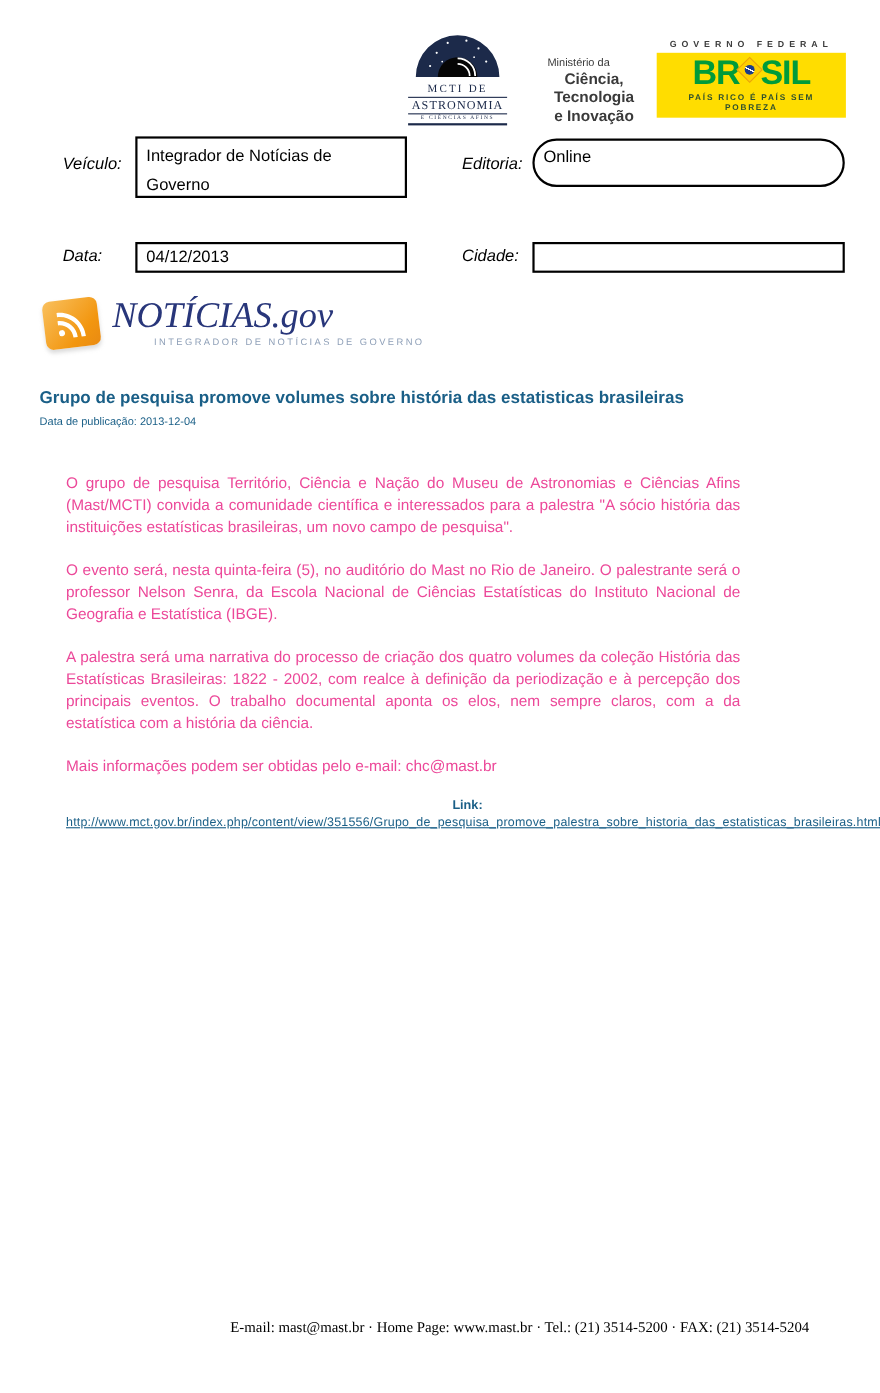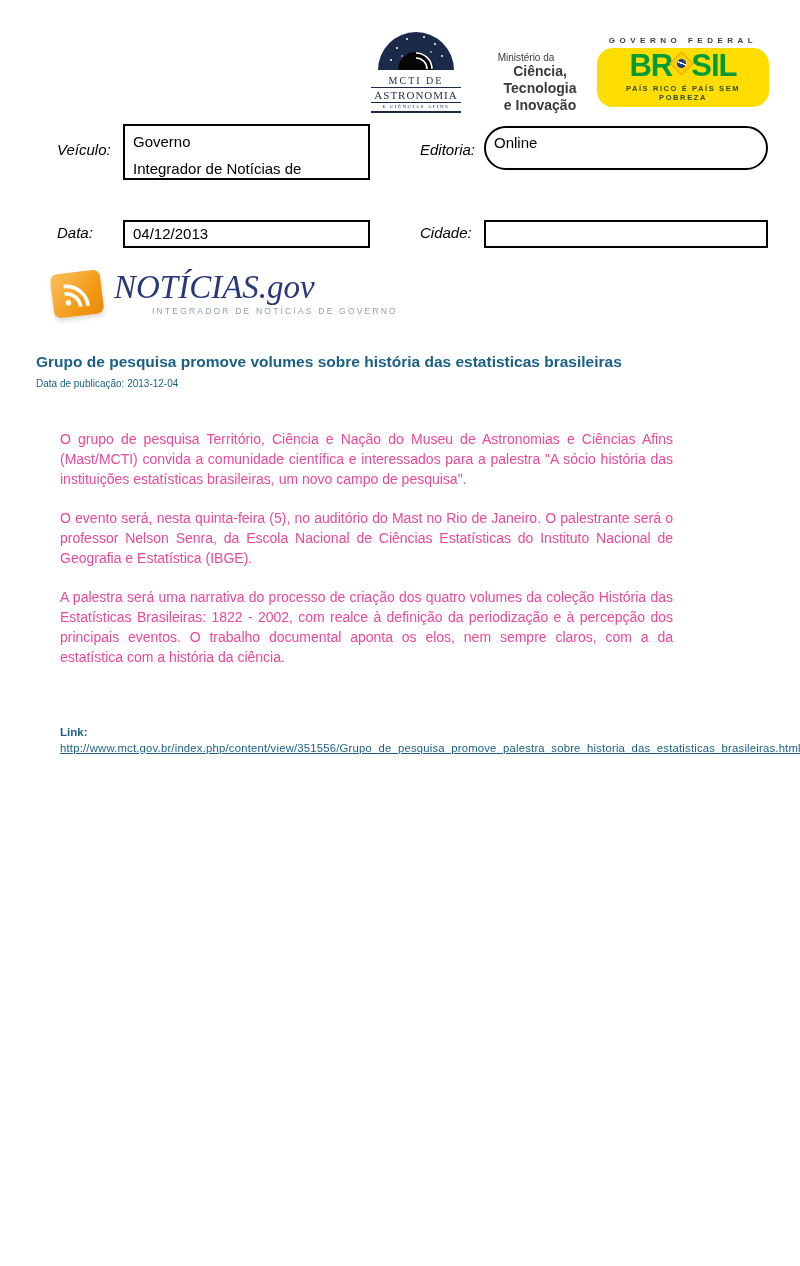--- a/index.html
+++ b/index.html
@@ -16,58 +16,58 @@
   .museu-l1 { font-size:10px; letter-spacing:2px; margin-top:1px; }
   .museu-l2 { font-size:11px; letter-spacing:1px; border-top:1px solid #1c2a4a; border-bottom:1px solid #1c2a4a; padding:1px 0; margin-top:1px; }
   .museu-l3 { font-size:5px; letter-spacing:1.5px; padding:1px 0 2px; border-bottom:2px solid #1c2a4a; }
 
   .ministerio { position:absolute; left:458px; top:52px; width:136px; text-align:center; color:#3a3a3a; }
   .ministerio .m1 { font-size:10px; }
   .ministerio .m2, .ministerio .m3 { font-size:14px; font-weight:bold; line-height:17px;margin-left:28px; }
 
   .brasil { position:absolute; left:597px; top:36px; width:172px; text-align:center; }
   .brasil-top { font-size:8px; font-weight:bold; letter-spacing:4.5px; color:#3d3d3d; margin-bottom:3px; }
-  .brasil-yellow { background:#ffdd00; padding:3px 15px 5px;border-radius:16px; }
+  .brasil-yellow { background:#ffdd00; padding:3px 15px 5px; }
   .brasil-word { font-size:31px; line-height:30px; font-weight:bold; color:#009b3a; letter-spacing:-1px; white-space:nowrap; }
   .flag { display:inline-block; width:17px; height:17px; background:#ffcf00; border:1px solid #e9a50a; transform:rotate(45deg); position:relative; top:-4px; margin:0 1px; }
   .flag-ball { position:absolute; left:3px; top:3px; width:9px; height:9px; border-radius:50%;
                background:linear-gradient(160deg,#1b3c8c 42%,#ffffff 42%,#ffffff 54%,#1b3c8c 54%); }
   .brasil-tag { font-size:7.5px; font-weight:bold; letter-spacing:1.6px; color:#2e4f2e; margin-top:3px; }
 
   
   .flabel { position:absolute; font-size:15px; color:#000;font-style:italic; }
   .fbox { position:absolute; border:2px solid #000; background:#fff; font-size:15px; color:#000; padding:2px 8px; }
   .box-veiculo { left:123px; top:124px; width:247px; height:56px; line-height:27px; }
   .box-editoria { left:484px; top:126px; width:284px; height:44px; padding-top:6px;border-radius:27px; }
   .box-data { left:123px; top:220px; width:247px; height:28px; padding-top:3px; }
   .box-cidade { left:484px; top:220px; width:284px; height:28px; padding-top:3px; }
 
   
-  .noticias { position:absolute; left:50px; top:270px; display:flex; align-items:flex-start;justify-content:space-between; }
+  .noticias { position:absolute; left:38px; top:270px; display:flex; align-items:flex-start;justify-content:space-between; }
   .rss-wrap { width:56px; height:52px; position:relative; }
   .rss { position:absolute; left:2px; top:2px; width:50px; height:44px;
          background:linear-gradient(135deg,#f9c05e 0%,#f receive 0,#f2960f 70%,#e98a12 100%);
          background:linear-gradient(135deg,#f9c05e 0%,#f2960f 70%,#e98a12 100%);
          border-radius:7px; transform:rotate(-7deg);
          display:flex; align-items:center; justify-content:center;
          box-shadow:0 3px 4px rgba(150,150,150,.35); }
   .noticias-text { margin-left:8px; }
   .noticias-title { font-family:"Liberation Serif", serif; font-style:italic; font-size:33px; line-height:34px; color:#28367a; }
   .noticias-sub { font-size:8.5px; letter-spacing:2.2px; color:#8fa0b8; margin-top:2px; margin-left:6px;padding-left:32px; }
 
   
   .article-title { position:absolute; left:36px; top:353px; width:700px;
                    font-size:15.5px; font-weight:bold; color:#1a5f87; }
   .pub-date { position:absolute; left:36px; top:378px; font-size:10px; color:#1a5f87; }
 
   .body-copy { position:absolute; left:60px; top:429px; width:613px; font-size:14px; line-height:20px; color:#ec4899; }
   .body-copy p { text-align:justify; margin-bottom:19px; }
   .body-copy p.no-justify { text-align:left; }
 
-  .link-block { position:absolute; left:60px; top:726px; width:730px; }
+  .link-block { position:absolute; left:60px; top:726px; width:730px;text-align:center; }
   .link-label { font-size:11.5px; font-weight:bold; color:#1a5f87; }
   .link-url { display:block; margin-top:4px; font-size:11.3px; letter-spacing:0.2px;
               color:#1a5f87; text-decoration:underline; white-space:nowrap; }
 
   
   .footer { position:absolute; left:150px; top:1197px; width:645px; text-align:center;
             font-family:"Liberation Serif", serif; font-size:13.5px; color:#000; line-height:20px; }
 </style>
 </head>
 <body>
@@ -103,22 +103,22 @@
 <div class="brasil">
   <div class="brasil-top">GOVERNO FEDERAL</div>
   <div class="brasil-yellow">
     <div class="brasil-word"><span>BR</span><span class="flag"><span class="flag-ball"></span></span><span>SIL</span></div>
     <div class="brasil-tag">PAÍS RICO É PAÍS SEM POBREZA</div>
   </div>
 </div>
 
 <div class="flabel" style="left:57px; top:141px;">Veículo:</div>
 <div class="fbox box-veiculo">
+  <div>Integrador de Notícias de</div>
   <div>Governo</div>
-  <div>Integrador de Notícias de</div>
 </div>
 
 <div class="flabel" style="left:420px; top:141px;">Editoria:</div>
 <div class="fbox box-editoria">Online</div>
 
 <div class="flabel" style="left:57px; top:224px;">Data:</div>
 <div class="fbox box-data">04/12/2013</div>
 
 <div class="flabel" style="left:420px; top:224px;">Cidade:</div>
 <div class="fbox box-cidade"></div>
@@ -139,21 +139,23 @@
   </div>
 </div>
 
 <div class="article-title">Grupo de pesquisa promove volumes sobre história das estatisticas brasileiras</div>
 <div class="pub-date">Data de publicação: 2013-12-04</div>
 
 <div class="body-copy">
   <p>O grupo de pesquisa Território, Ciência e Nação do Museu de Astronomias e Ciências Afins (Mast/MCTI) convida a comunidade científica e interessados para a palestra "A sócio história das instituições estatísticas brasileiras, um novo campo de pesquisa".</p>
   <p>O evento será, nesta quinta-feira (5), no auditório do Mast no Rio de Janeiro. O palestrante será o professor Nelson Senra, da Escola Nacional de Ciências Estatísticas do Instituto Nacional de Geografia e Estatística (IBGE).</p>
   <p>A palestra será uma narrativa do processo de criação dos quatro volumes da coleção História das Estatísticas Brasileiras: 1822 - 2002, com realce à definição da periodização e à percepção dos principais eventos. O trabalho documental aponta os elos, nem sempre claros, com a da estatística com a história da ciência.</p>
+  <p class="no-justify">Mais informações podem ser obtidas pelo e-mail: chc@mast.br</p>
 </div>
 
 <div class="link-block">
   <div class="link-label">Link:</div>
   <a href="#" class="link-url">http://www.mct.gov.br/index.php/content/view/351556/Grupo_de_pesquisa_promove_palestra_sobre_historia_das_estatisticas_brasileiras.html#</a>
 </div>
 
 <div class="footer">
+  <div>E-mail: mast@mast.br · Home Page: www.mast.br · Tel.: (21) 3514-5200 · FAX: (21) 3514-5204</div>
 </div>
 
 </body></html>

